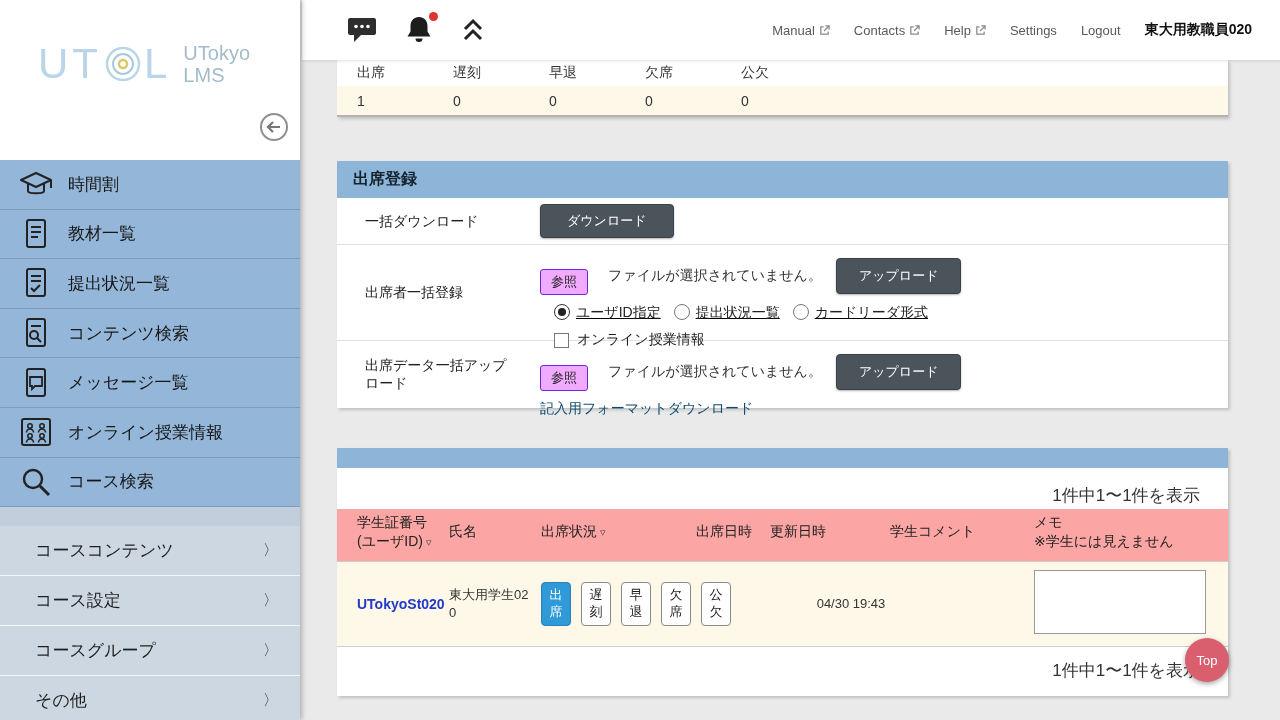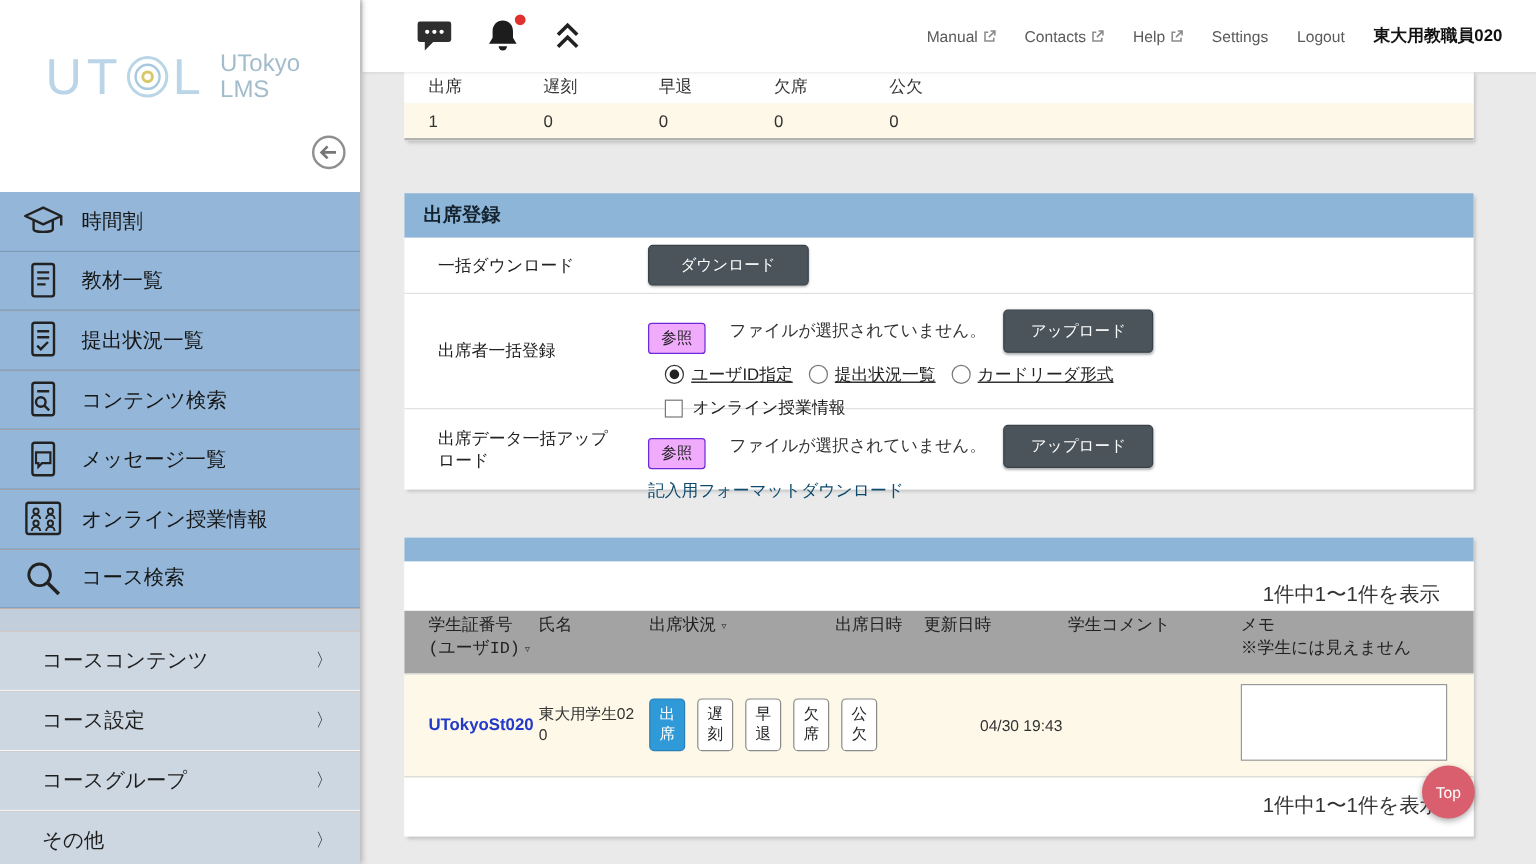--- a/index.html
+++ b/index.html
@@ -88,22 +88,22 @@
   .checkbox { width:15px; height:15px; border:1.5px solid #777; background:#fff;
     margin-right:8px; cursor:pointer; }
   .format-link { display:inline-block; margin-top:9px; font-size:14px; color:#0c4a6e;
     cursor:pointer; text-decoration:none; }
 
   
   .att-panel { margin-top:40px; }
   .att-bar { height:20px; background:#8db5d8; }
   .count-row { text-align:right; padding:16px 28px 2px 0; font-size:17px; color:#333;
     background:#fff; }
-  .att-head { display:flex; align-items:flex-start; padding:4px 0 10px 20px;
-    background:#a3a3a3; font-size:14px; color:#222; line-height:1.35;font-family:Liberation Mono, monospace; }
+  .att-head { display:flex; align-items:center; padding:4px 0 10px 20px;
+    background:#fca5a5; font-size:14px; color:#222; line-height:1.35; }
   .h-c1{width:92px;} .h-c2{width:92px;} .h-c3{width:155px;} .h-c4{width:74px;}
   .h-c5{width:120px;} .h-c6{width:144px;} .h-c7{flex:1;}
   .sort-glyph { font-size:11px; color:#444; margin-left:3px; }
   .att-row { display:flex; align-items:center; background:#fdf8e8;
     border-top:1px solid #ccc; border-bottom:1px solid #ccc;
     padding:8px 0 8px 20px; min-height:80px; }
   .d-c1{width:92px;} .d-c2{width:92px; padding-right:8px; font-size:13px; color:#333;
     word-break:break-all; line-height:1.4;}
   .d-c3{width:200px; display:flex; gap:10px;}
   .d-c4{width:75px;} .d-c5{width:70px; font-size:13px; color:#333; text-align:center;}

